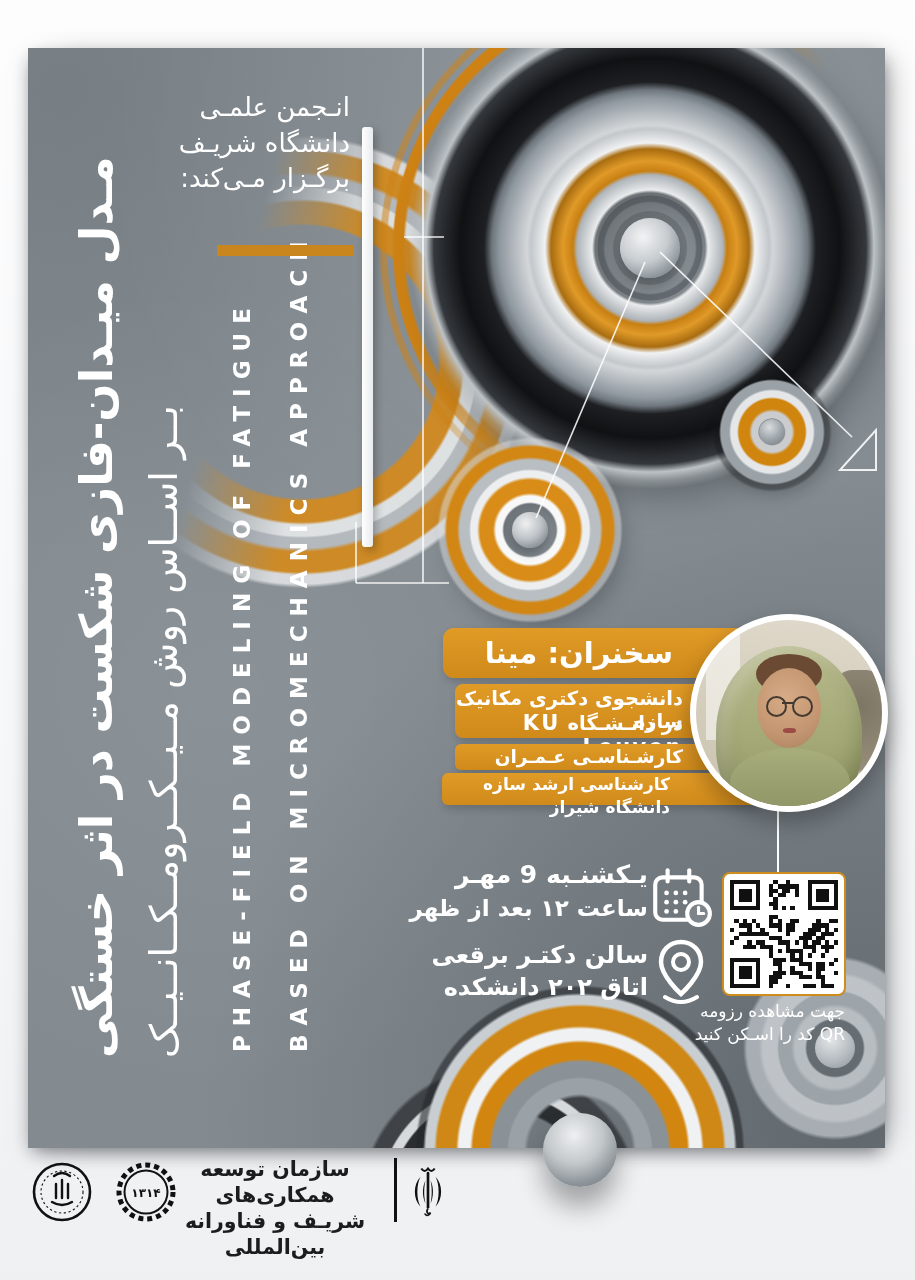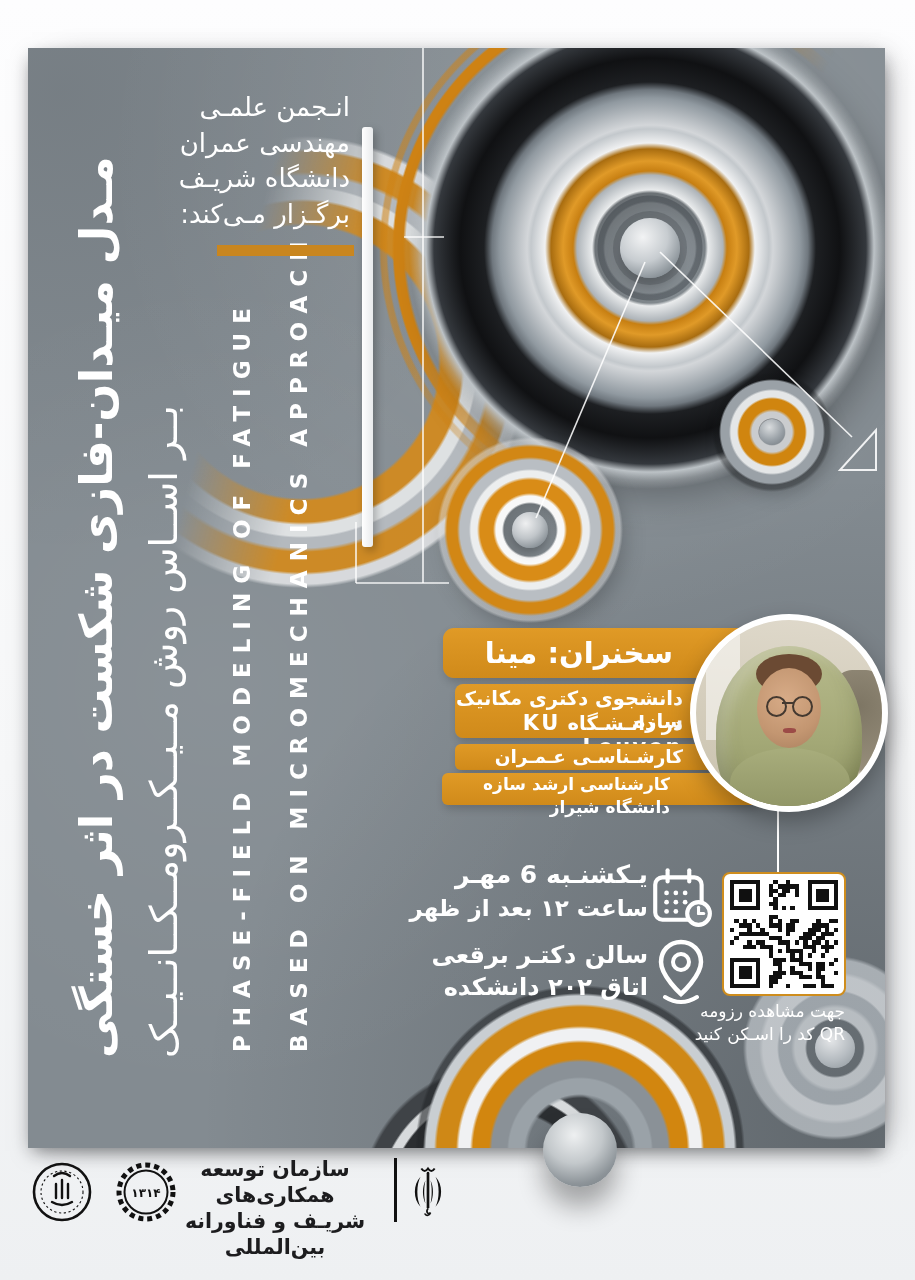--- a/index.html
+++ b/index.html
@@ -181,21 +181,20 @@
   </svg>
   <div class="dim-bar"></div>
 
   <div class="vcol fa col-title">مـدل میـدان-فازی شکست در اثر خستگی</div>
   <div class="vcol fa col-sub">بــر اســاس روش مــیــکــرومــکــانــیــک</div>
   <div class="vcol col-en col-en1">PHASE-FIELD MODELING OF FATIGUE</div>
   <div class="vcol col-en col-en2">BASED ON MICROMECHANICS APPROACH</div>
 
   <div class="org-block">
     <div>انـجمن علمـی</div>
-    <div>مهندسی عمران</div>
     <div>دانشگاه شریـف</div>
     <div>برگـزار مـی‌کند:</div>
   </div>
   <div class="accent-bar"></div>
 
   <div class="sp sp-banner">
     <span class="in">سخنران: مینا صارم</span>
   </div>
   <div class="sp sp-block2">
     <div class="l1">دانشجوی دکتری مکانیک سازه</div>
@@ -239,21 +238,21 @@
           <circle cx="27" cy="37" r="2.3"></circle>
           <circle cx="36" cy="37" r="2.3"></circle>
         <circle cx="18" cy="46" r="2.3"></circle>
           <circle cx="27" cy="46" r="2.3"></circle>
       </g>
       <circle cx="49" cy="48" r="11" fill="#7d858b" stroke="#fff" stroke-width="4"></circle>
       <line x1="49" y1="48" x2="49" y2="42" stroke="#fff" stroke-width="3" stroke-linecap="round"></line>
       <line x1="49" y1="48" x2="54" y2="48" stroke="#fff" stroke-width="3" stroke-linecap="round"></line>
     </svg>
   </div>
-  <div class="sched s-date">یـکشنـبه 6 مهـر</div>
+  <div class="sched s-date">یـکشنـبه 9 مهـر</div>
   <div class="sched s-time">ساعت ۱۲ بعد از ظهر</div>
 
   <div class="icon-wrap" style="left:652px;top:936px;">
     <svg width="58" height="72" viewBox="0 0 56 72" fill="none">
       <path d="M28 6 C16 6 8 15 8 26 C8 40 28 58 28 58 C28 58 48 40 48 26 C48 15 40 6 28 6 Z" stroke="#fff" stroke-width="4.5"></path>
       <circle cx="28" cy="26" r="8" stroke="#fff" stroke-width="4"></circle>
       <path d="M12 61 Q28 71 44 61" stroke="#fff" stroke-width="4" stroke-linecap="round"></path>
     </svg>
   </div>
   <div class="sched s-venue">سالن دکتـر برقعی</div>

